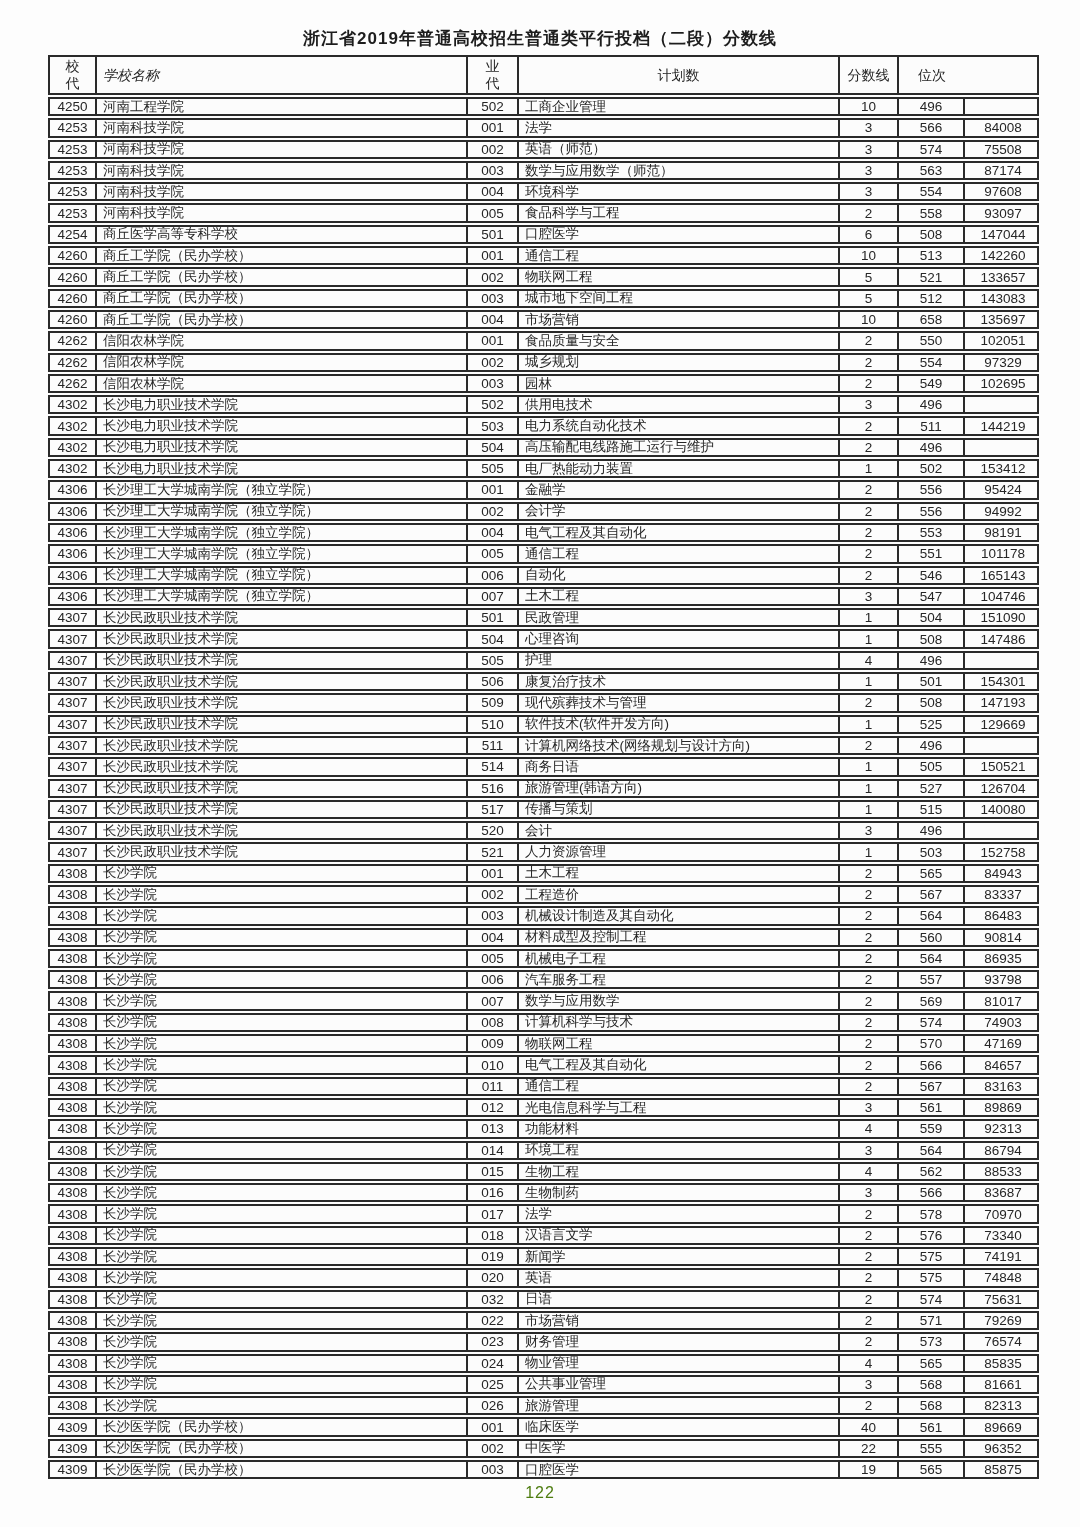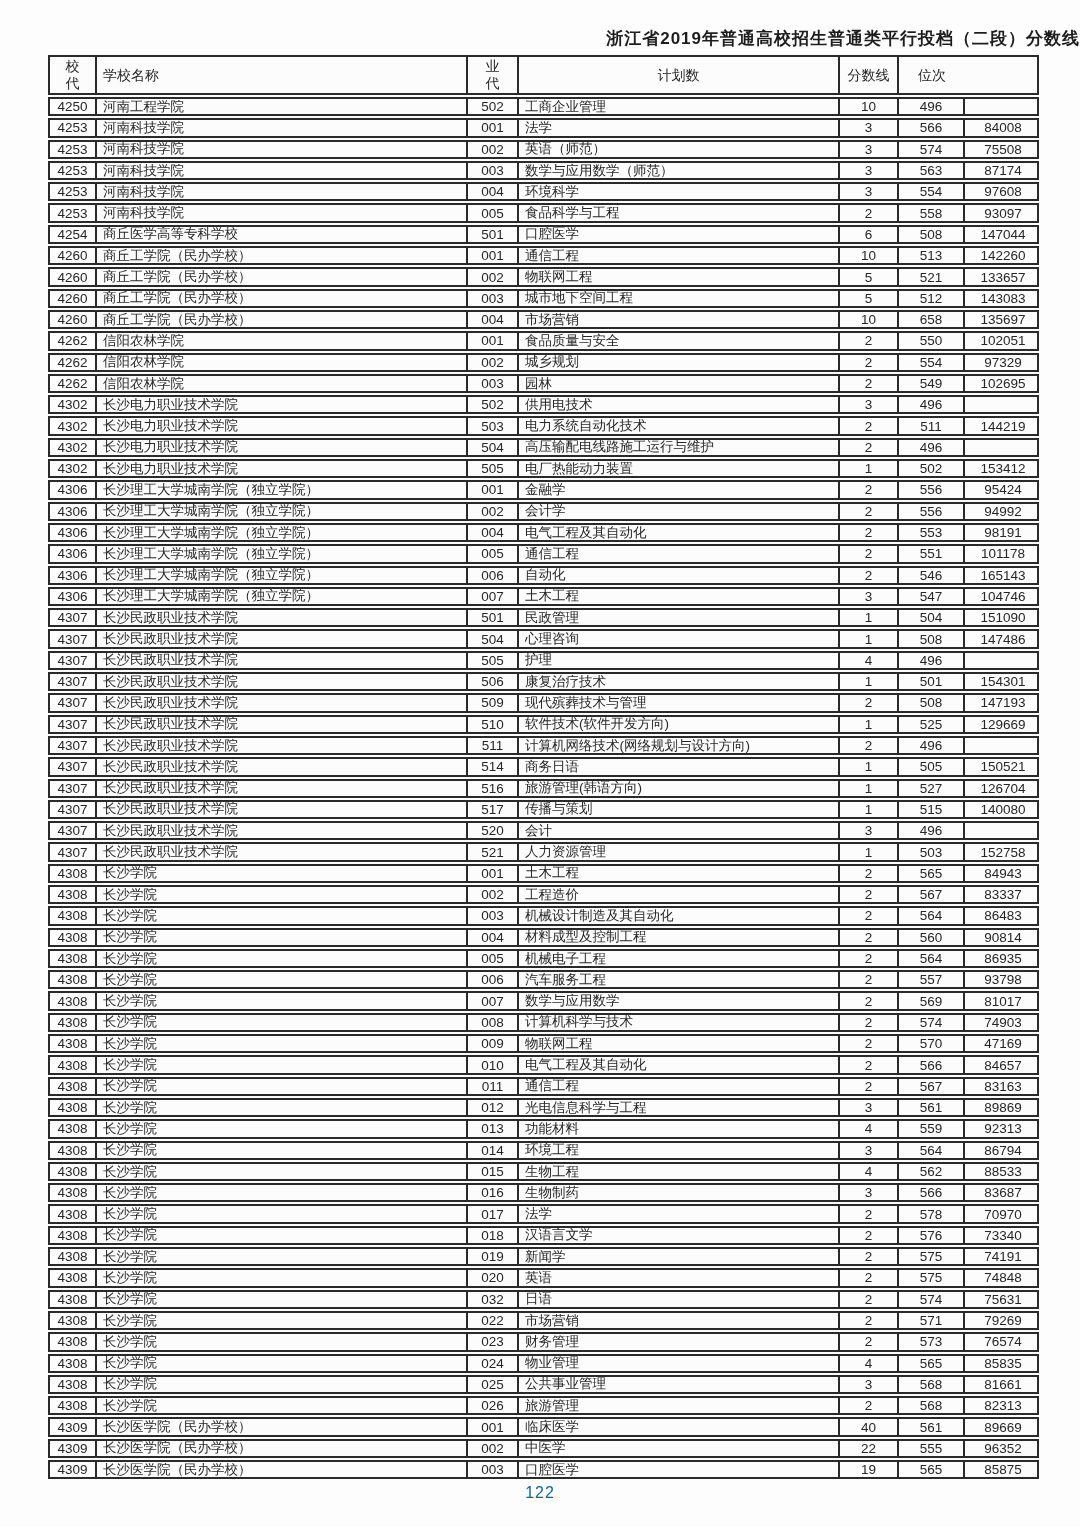--- a/index.html
+++ b/index.html
@@ -10,21 +10,21 @@
   *{margin:0;padding:0;box-sizing:border-box;}
   html,body{width:1080px;background:var(--paper);}
   body{
     height:1527px;
     font-family:"Liberation Sans","DejaVu Sans",sans-serif;
     color:var(--ink);
     position:relative;
     overflow:hidden;
   }
   .page-title{
-    text-align:right;
+    text-align:center;
     font-size:17px;
     font-weight:bold;
     letter-spacing:1px;
     padding-top:27px;
     color:#1d1d1d;
   }
   .table-wrap{
     position:absolute;
     left:48px;
     top:55px;
@@ -58,33 +58,33 @@
   .cell.left{
     justify-content:flex-start;
     padding-left:6px;
   }
   .thead .cell{
     font-size:14px;
     white-space:normal;
     text-align:center;
     line-height:17px;
   }
-  .thead .cell.left{text-align:left;}
+  .thead .cell.left{text-align:left;font-style:italic;}
   .thead .cell.wrap2{
     padding:0 14px;
     word-break:break-all;
   }
   .page-footer{
     position:absolute;
     left:0;
     width:100%;
     top:1484px;
     text-align:center;
     font-size:16px;
-    color:#0369a1;
+    color:#4d7c0f;
     letter-spacing:1px;
   }
 </style>
 </head>
 <body>
 
 <div class="page-title">浙江省2019年普通高校招生普通类平行投档（二段）分数线</div>
 
 <div class="table-wrap">
   <div class="thead">

